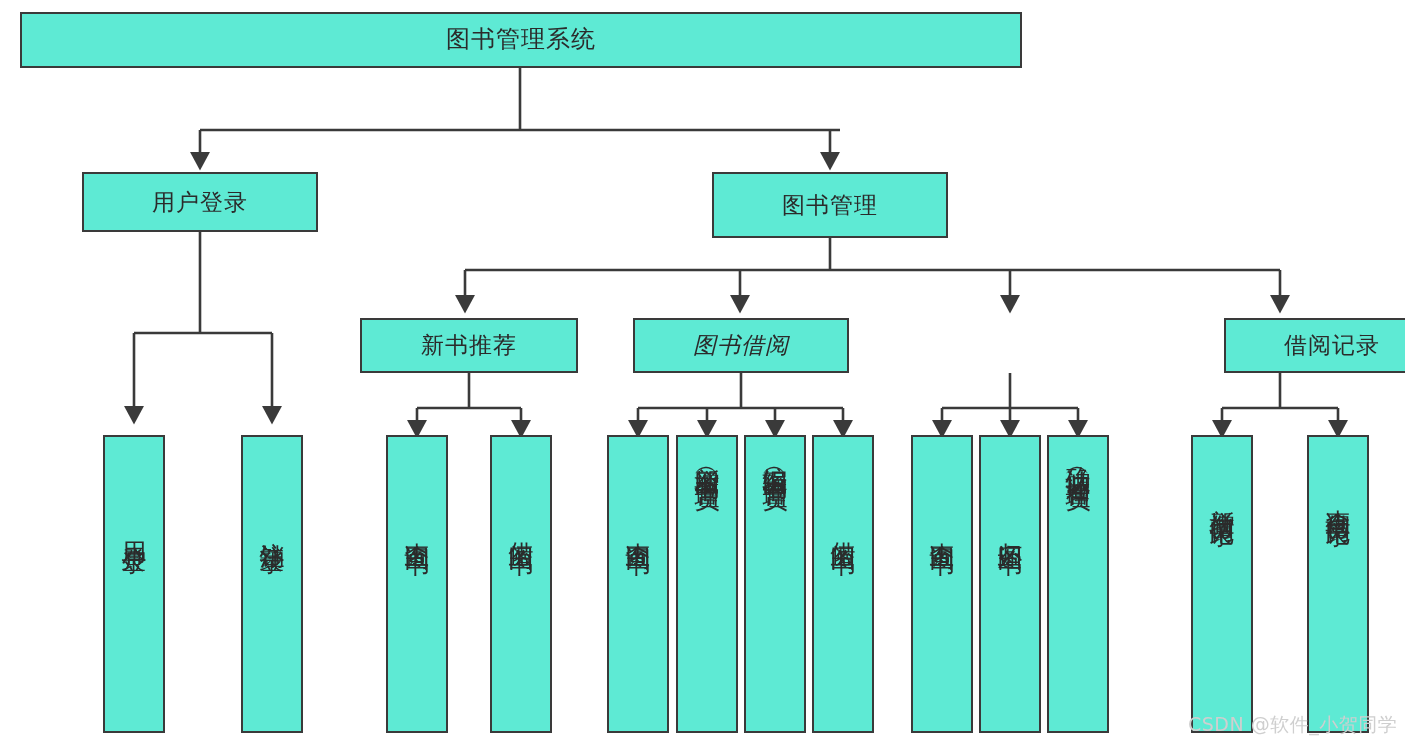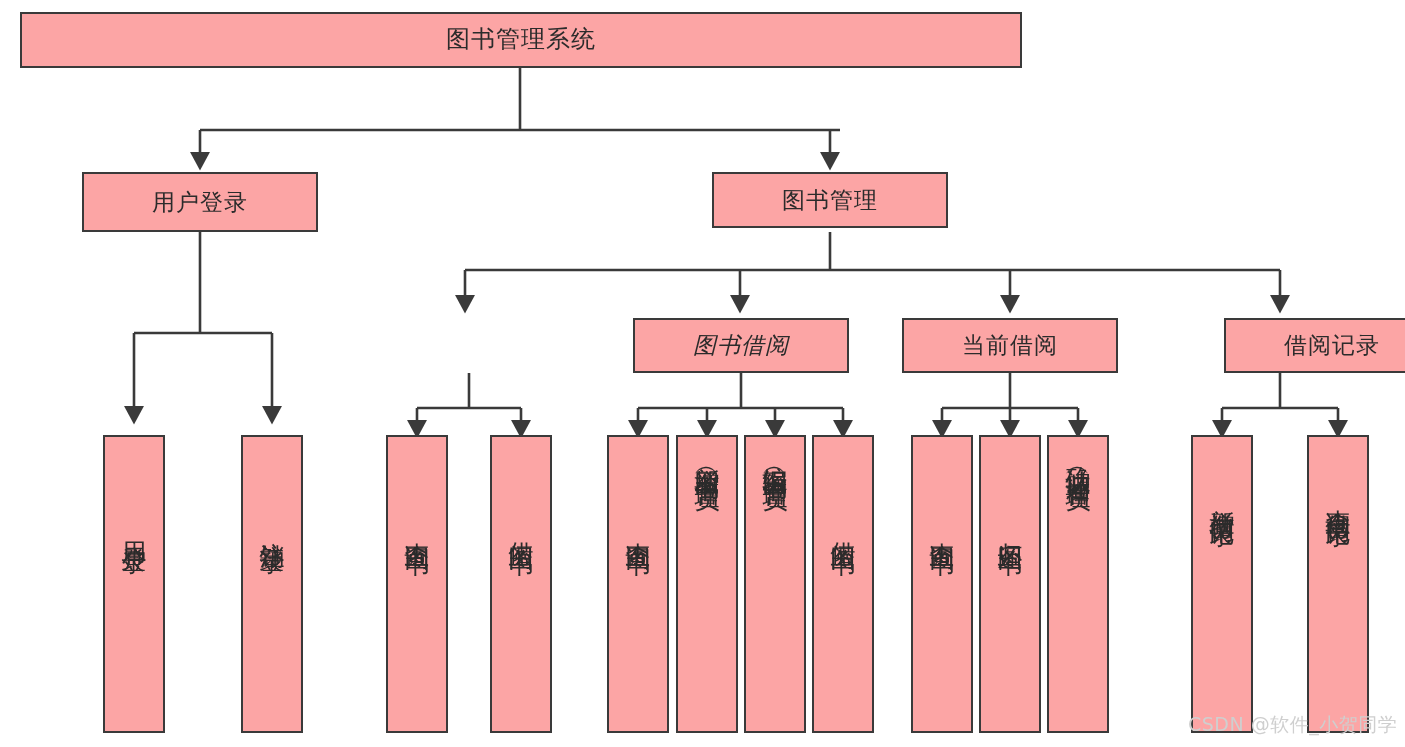--- a/index.html
+++ b/index.html
@@ -23,21 +23,21 @@
     left: 0;
     top: 0;
     width: 1405px;
     height: 747px;
     pointer-events: none;
   }
   .node {
     position: absolute;
     box-sizing: border-box;
     border: 2.5px solid #3a3a3a;
-    background: #fca5a5;
+    background: #5eead4;
     display: flex;
     align-items: center;
     justify-content: center;
     color: #2b2b2b;
     z-index: 2;
   }
   .node .label {
     display: block;
     text-align: center;
     line-height: 1.15;
@@ -138,30 +138,30 @@
     </g>
   </svg>
 
   <div class="node horiz title" style="left:20px; top:12px; width:1002px; height:56px;">
     <span class="label">图书管理系统</span>
   </div>
 
   <div class="node horiz" style="left:82px; top:172px; width:236px; height:60px;">
     <span class="label">用户登录</span>
   </div>
-  <div class="node horiz" style="left:712px; top:172px; width:236px; height:56px;">
+  <div class="node horiz" style="left:712px; top:172px; width:236px; height:66px;">
     <span class="label">图书管理</span>
   </div>
 
+  <div class="node horiz" style="left:360px; top:318px; width:218px; height:55px;">
+    <span class="label">新书推荐</span>
+  </div>
   <div class="node horiz" style="left:633px; top:318px; width:216px; height:55px;font-style:italic;">
     <span class="label">图书借阅</span>
   </div>
-  <div class="node horiz" style="left:902px; top:318px; width:216px; height:55px;">
-    <span class="label">当前借阅</span>
-  </div>
   <div class="node horiz" style="left:1224px; top:318px; width:216px; height:55px;">
     <span class="label">借阅记录</span>
   </div>
 
   <div class="node vert mid" style="left:103px; top:435px; width:62px; height:298px;">
     <span class="label">用户登录</span>
   </div>
   <div class="node vert mid" style="left:241px; top:435px; width:62px; height:298px;">
     <span class="label">注销登录</span>
   </div>

